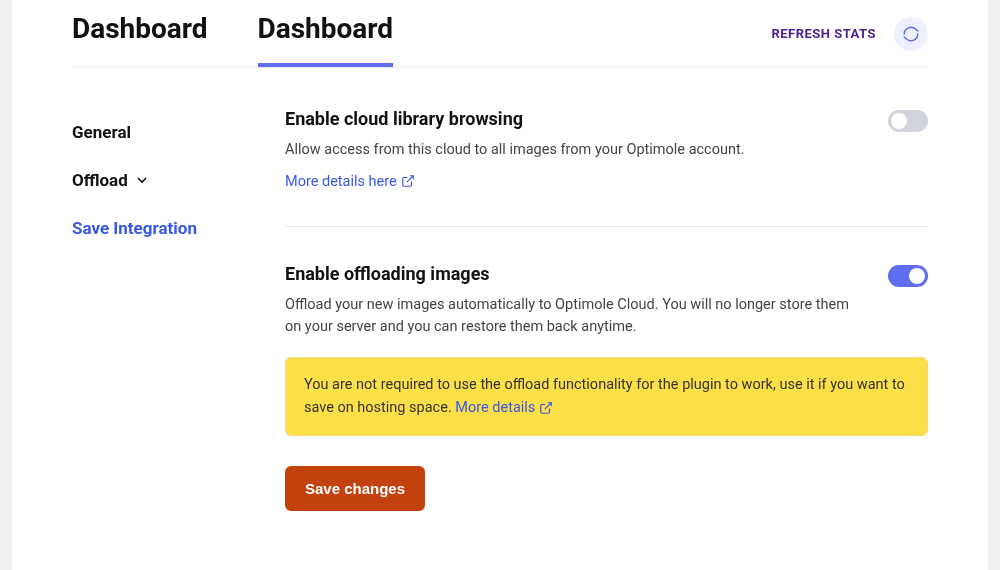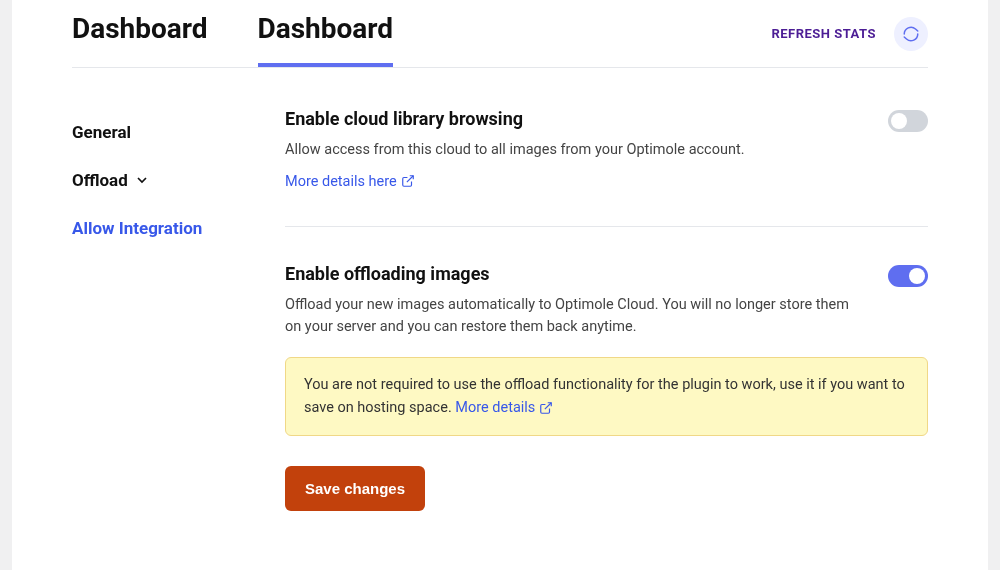--- a/index.html
+++ b/index.html
@@ -149,21 +149,21 @@
       background: #fff;
       border-radius: 50%;
       position: absolute;
       top: 3px;
     }
     .toggle.off .toggle-thumb { left: 3px; }
     .toggle.on .toggle-thumb { right: 3px; }
     
     
     .notice {
-      background: #fef9c3;
+      background: #fde047;
       border: 1px solid #f0d887;
       border-radius: 6px;
       padding: 16px 18px;
       font-size: 14.5px;
       color: #333;
       line-height: 1.55;
       margin-top: 20px;
     }
     .notice .setting-link { margin-top: 0; }
     
@@ -206,21 +206,21 @@
 
   <div class="main">
     <div class="sidebar">
       <div class="sidebar-item">General</div>
       <div class="sidebar-item">
         <span>Offload</span>
         <svg width="16" height="16" viewBox="0 0 24 24" fill="none" stroke="#111" stroke-width="2.5">
             <polyline points="6 9 12 15 18 9"></polyline>
           </svg>
       </div>
-      <div class="sidebar-item active">Allow Integration</div>
+      <div class="sidebar-item active">Save Integration</div>
     </div>
 
     <div class="content">
 
       <div class="setting-block">
         <div class="setting-head">
           <div class="setting-head-text">
             <div class="setting-title">Enable cloud library browsing</div>
             <div class="setting-desc">Allow access from this cloud to all images from your Optimole account.</div>
             <span class="setting-link">

